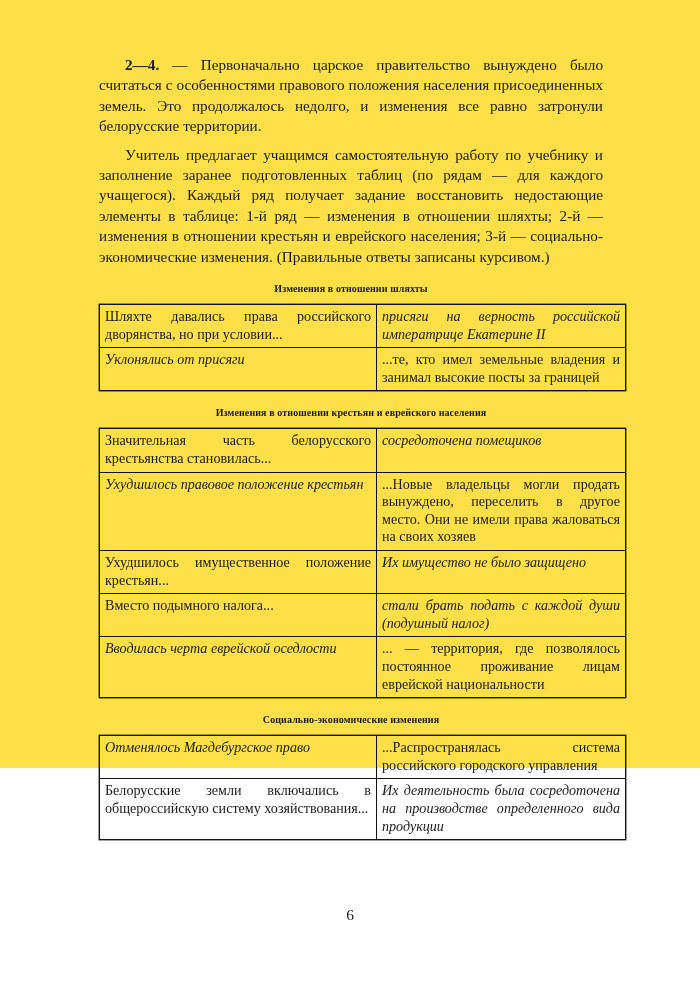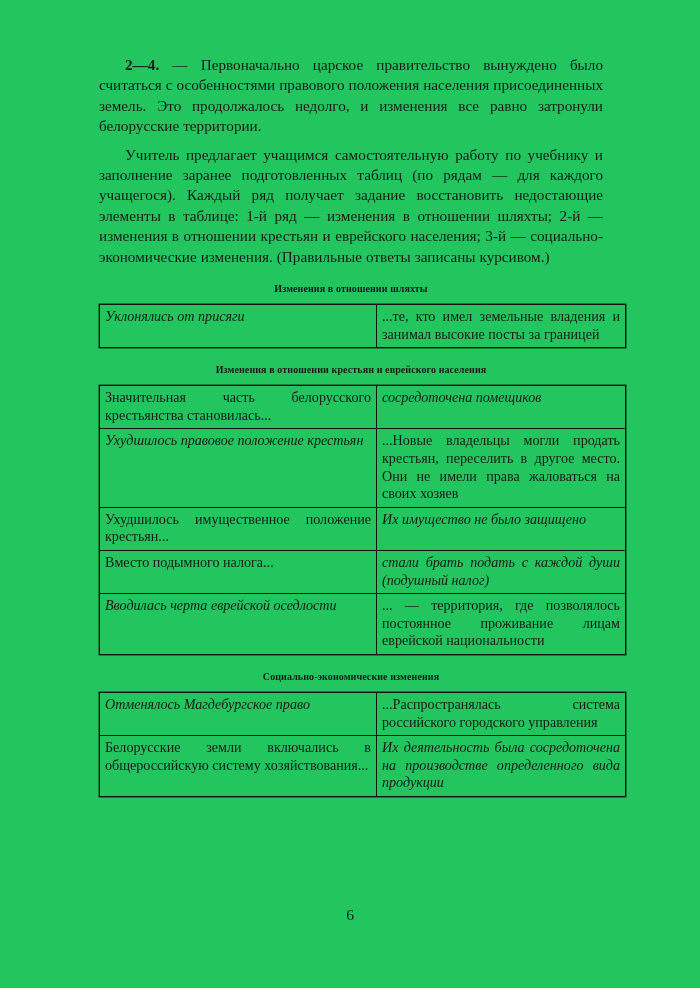--- a/index.html
+++ b/index.html
@@ -14,22 +14,22 @@
     font-family: "Liberation Serif", "DejaVu Serif", serif;
     color: #1a1a1a;
     overflow: hidden;
   }
 
   .page {
     position: absolute;
     left: 0;
     top: 0;
     width: 700px;
-    height: 988px;
-    background: #22c55e;
+    height: 768px;
+    background: #fde047;
   }
 
   .content {
     position: absolute;
     left: 99px;
     top: 55px;
     width: 504px;
   }
 
   
@@ -112,38 +112,42 @@
 
     <p class="para"><b>2—4.</b><span> — Первоначально царское правительство вынуждено было считаться с особенностями правового положения населения присоединенных земель. Это продолжалось недолго, и изменения все равно затронули белорусские территории.</span></p>
 
     <p class="para"><span>Учитель предлагает учащимся самостоятельную работу по учебнику и заполнение заранее подготовленных таблиц (по рядам — для каждого учащегося). Каждый ряд получает задание восстановить недостающие элементы в таблице: 1-й ряд — изменения в отношении шляхты; 2-й — изменения в отношении крестьян и еврейского населения; 3-й — социально-экономические изменения. (Правильные ответы записаны курсивом.)</span></p>
 
     <div class="section-caption">Изменения в отношении шляхты</div>
     <div class="tbl-wrap">
       <table class="grid">
         <tbody>
           <tr>
+            <td class="left">Шляхте давались права российского дворянства, но при условии...</td>
+            <td class="right italic">присяги на верность российской императрице Екатерине II</td>
+          </tr>
+          <tr>
             <td class="left italic">Уклонялись от присяги</td>
             <td class="right">...те, кто имел земельные владения и занимал высокие посты за границей</td>
           </tr>
         </tbody>
       </table>
     </div>
 
     <div class="section-caption">Изменения в отношении крестьян и еврейского населения</div>
     <div class="tbl-wrap">
       <table class="grid">
         <tbody>
           <tr>
             <td class="left">Значительная часть белорусского крестьянства становилась...</td>
             <td class="right italic">сосредоточена помещиков</td>
           </tr>
           <tr>
             <td class="left italic">Ухудшилось правовое положение крестьян</td>
-            <td class="right">...Новые владельцы могли продать крестьян, переселить в другое место. Они не имели права жаловаться на своих хозяев</td>
+            <td class="right">...Новые владельцы могли продать вынуждено, переселить в другое место. Они не имели права жаловаться на своих хозяев</td>
           </tr>
           <tr>
             <td class="left">Ухудшилось имущественное положение крестьян...</td>
             <td class="right italic">Их имущество не было защищено</td>
           </tr>
           <tr>
             <td class="left">Вместо подымного налога...</td>
             <td class="right italic">стали брать подать с каждой души (подушный налог)</td>
           </tr>
           <tr>

